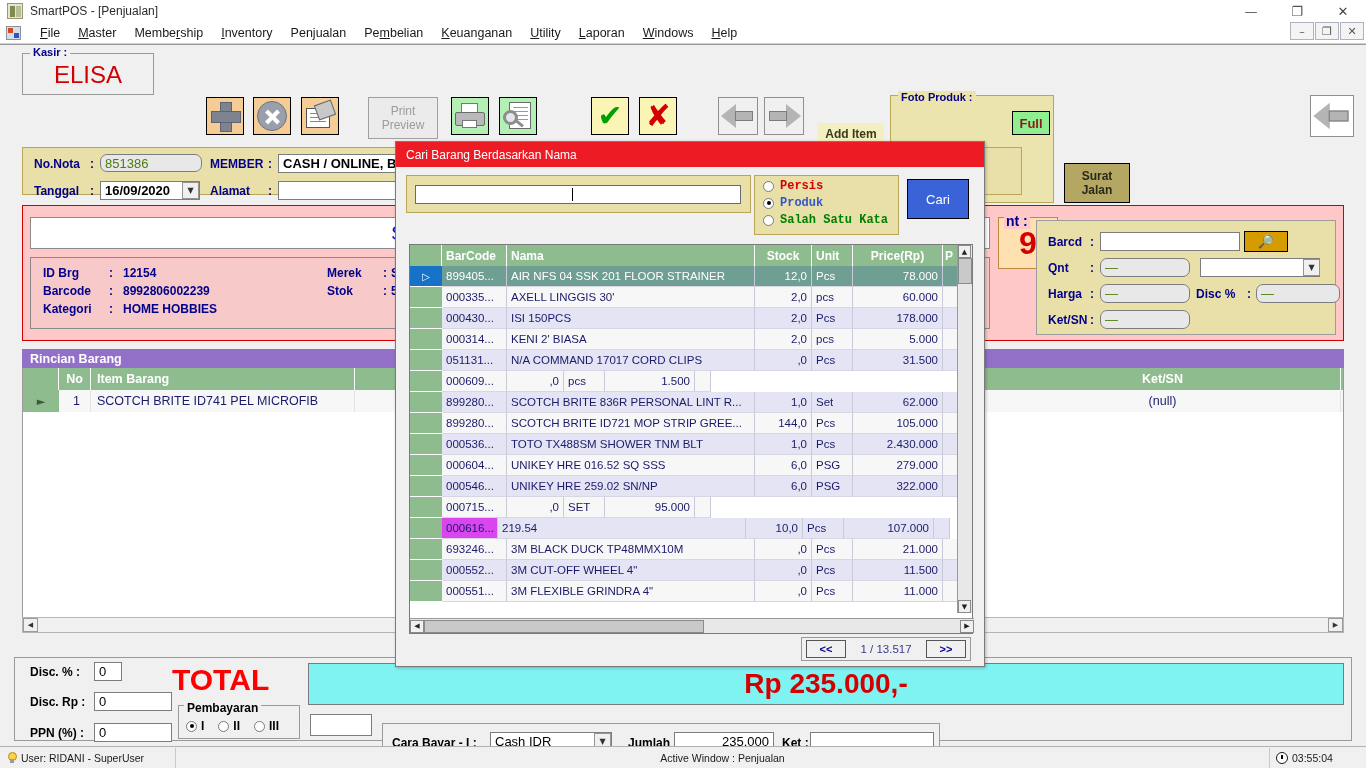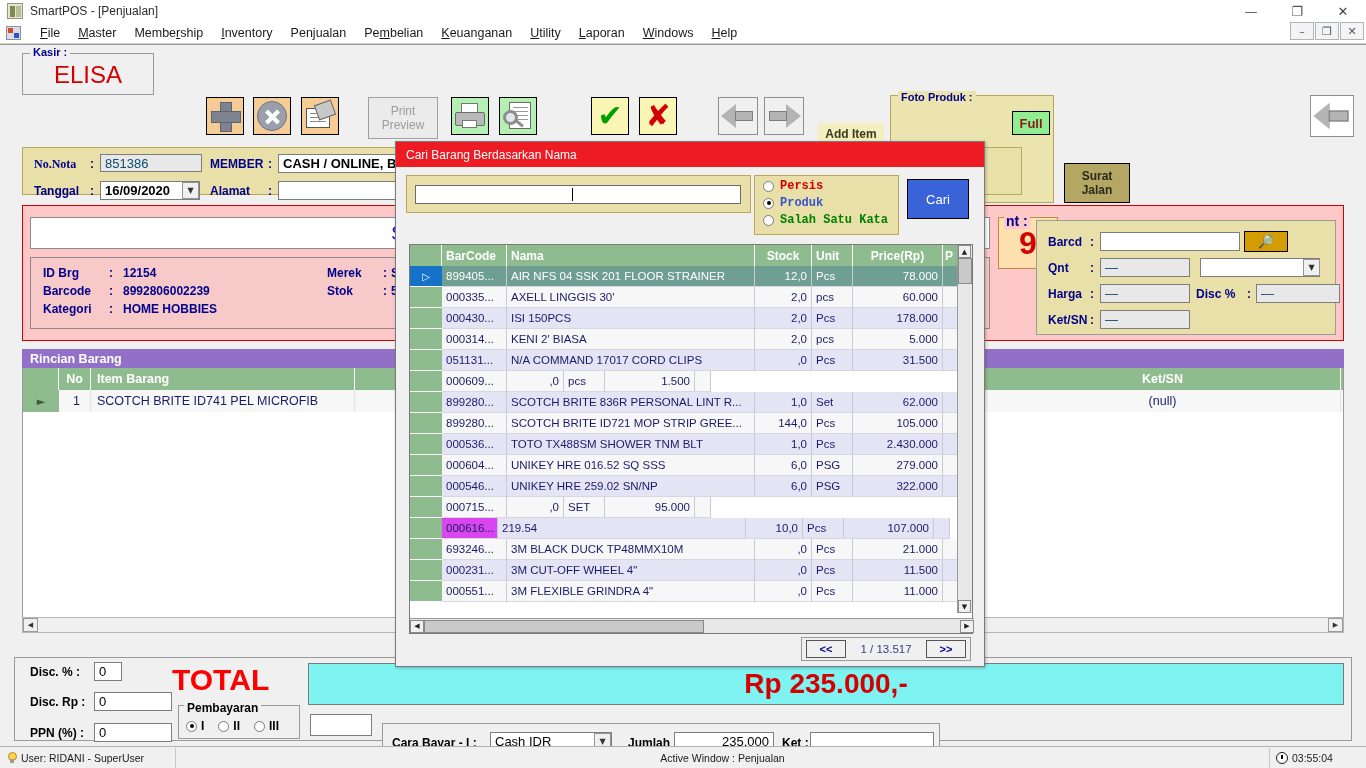--- a/index.html
+++ b/index.html
@@ -173,21 +173,21 @@
   
   .hdr-band{
     position:absolute; left:22px; top:102px; width:1000px; height:48px;
     background:#e8e0a8; border:1px solid #b9a758;
   }
   .fld-label{ font-size:12px; font-weight:bold; color:#00008b; }
   .tinput{
     border:1px solid #7d7d7d; background:#fff; font-size:13px; color:#000;
     padding:1px 4px; font-family:"Liberation Sans", sans-serif;
   }
-  .tinput.ro{ background:#e8e8e8; color:#0c4a6e; }
+  .tinput.ro{ background:#e8e8e8; color:#4d7c0f;border-radius:7px; }
   .combo-arrow{
     width:17px; height:17px; background:#f0f0f0; border:1px solid #949494;
     display:flex; align-items:center; justify-content:center; font-size:8px; color:#333;
     font-family:"DejaVu Sans", sans-serif;
   }
 
   
   .pink-panel{
     position:absolute; left:22px; top:160px; width:1322px; height:136px;
     background:#ffc8c8; border:1px solid #d40000;
@@ -521,21 +521,21 @@
     </div>
 
     <div class="back-big">
       <div class="arrowshape left" style="transform:scale(1.1)">
           <div class="head"></div>
           <div class="stem"></div>
         </div>
     </div>
 
     <div class="hdr-band"></div>
-    <div class="fld-label" style="position:absolute;left:34px;top:112px;font-family:Liberation Serif, serif;">No.Nota</div>
+    <div class="fld-label" style="position:absolute;left:34px;top:112px;">No.Nota</div>
     <div class="fld-label" style="position:absolute;left:90px;top:112px;">:</div>
     <div class="tinput ro" style="position:absolute;left:100px;top:109px;width:102px;height:18px;">851386</div>
 
     <div class="fld-label" style="position:absolute;left:34px;top:139px;">Tanggal</div>
     <div class="fld-label" style="position:absolute;left:90px;top:139px;">:</div>
     <div class="tinput" style="position:absolute;left:100px;top:136px;width:100px;height:19px;font-weight:bold;">16/09/2020</div>
     <div class="combo-arrow" style="position:absolute;left:182px;top:137px;">▼</div>
 
     <div class="fld-label" style="position:absolute;left:210px;top:112px;">MEMBER</div>
     <div class="fld-label" style="position:absolute;left:268px;top:112px;">:</div>
@@ -817,21 +817,21 @@
               <div class="dg-mark"></div>
               <div class="dgc" style="width: 65px; justify-content: flex-start; background: rgb(247, 247, 247);">693246...</div>
               <div class="dgc" style="width: 248px; justify-content: flex-start; background: rgb(247, 247, 247);">3M BLACK DUCK TP48MMX10M</div>
               <div class="dgc" style="width: 57px; justify-content: flex-end; background: rgb(247, 247, 247);">,0</div>
               <div class="dgc" style="width: 41px; justify-content: flex-start; background: rgb(247, 247, 247);">Pcs</div>
               <div class="dgc" style="width: 90px; justify-content: flex-end; background: rgb(247, 247, 247);">21.000</div>
               <div class="dgc" style="width: 16px; justify-content: flex-start; background: rgb(247, 247, 247);"></div>
             </div>
             <div class="dg-row">
               <div class="dg-mark"></div>
-              <div class="dgc" style="width: 65px; justify-content: flex-start; background: rgb(228, 228, 244);">000231...</div>
+              <div class="dgc" style="width: 65px; justify-content: flex-start; background: rgb(228, 228, 244);">000552...</div>
               <div class="dgc" style="width: 248px; justify-content: flex-start; background: rgb(228, 228, 244);">3M CUT-OFF WHEEL 4"</div>
               <div class="dgc" style="width: 57px; justify-content: flex-end; background: rgb(228, 228, 244);">,0</div>
               <div class="dgc" style="width: 41px; justify-content: flex-start; background: rgb(228, 228, 244);">Pcs</div>
               <div class="dgc" style="width: 90px; justify-content: flex-end; background: rgb(228, 228, 244);">11.500</div>
               <div class="dgc" style="width: 16px; justify-content: flex-start; background: rgb(228, 228, 244);"></div>
             </div>
             <div class="dg-row">
               <div class="dg-mark"></div>
               <div class="dgc" style="width: 65px; justify-content: flex-start; background: rgb(247, 247, 247);">000551...</div>
               <div class="dgc" style="width: 248px; justify-content: flex-start; background: rgb(247, 247, 247);">3M FLEXIBLE GRINDRA 4"</div>

